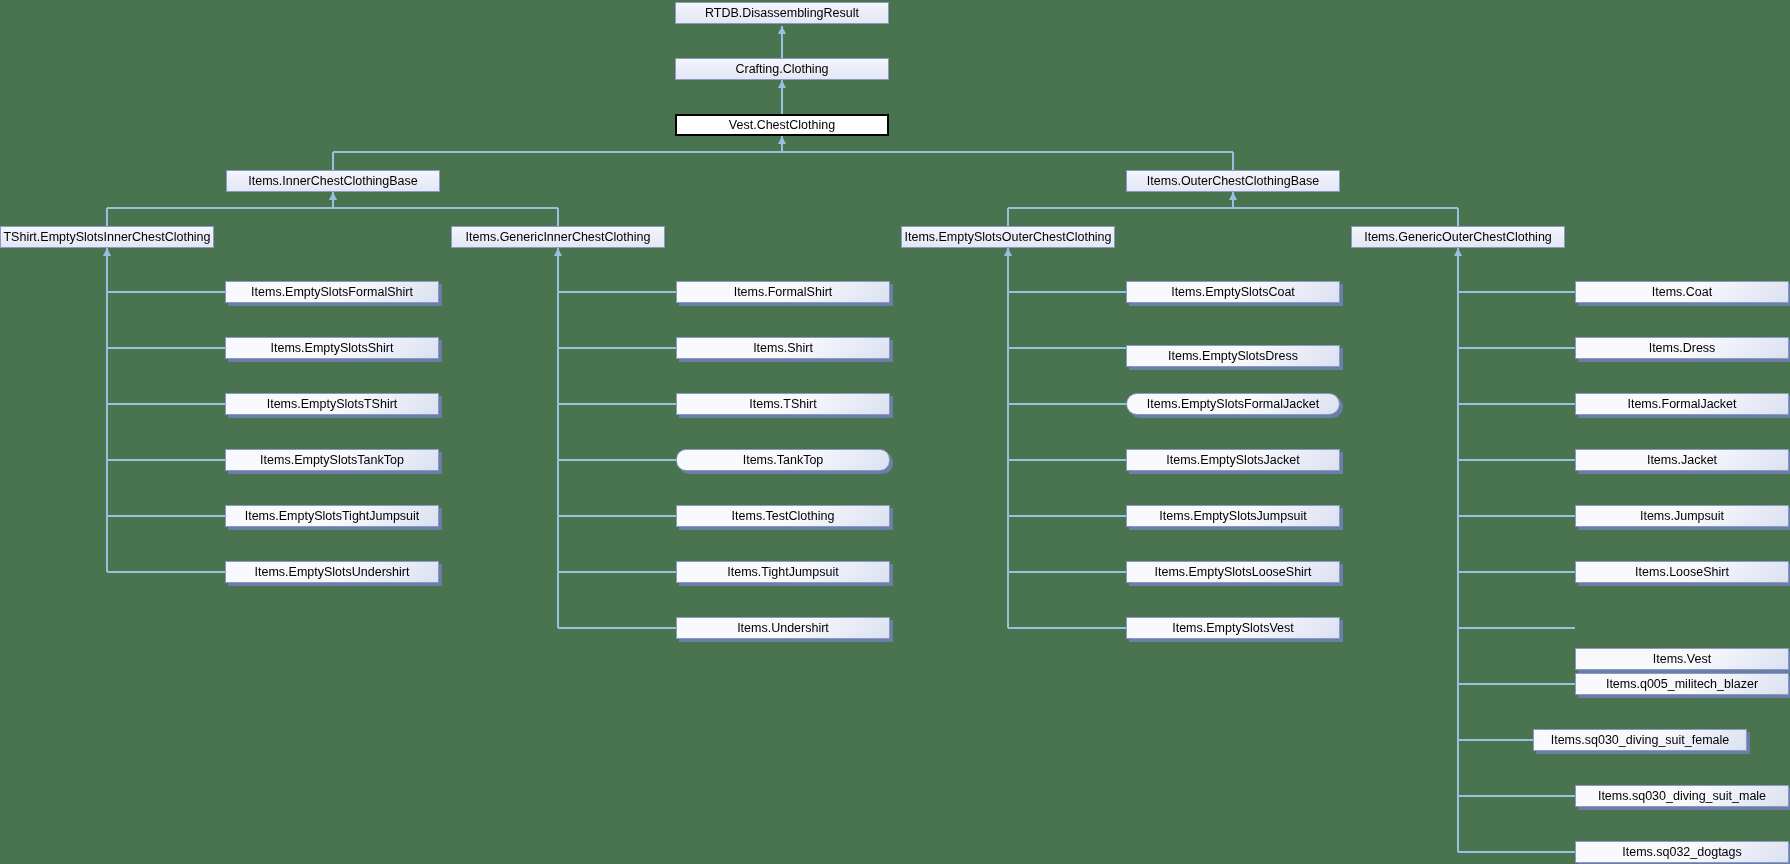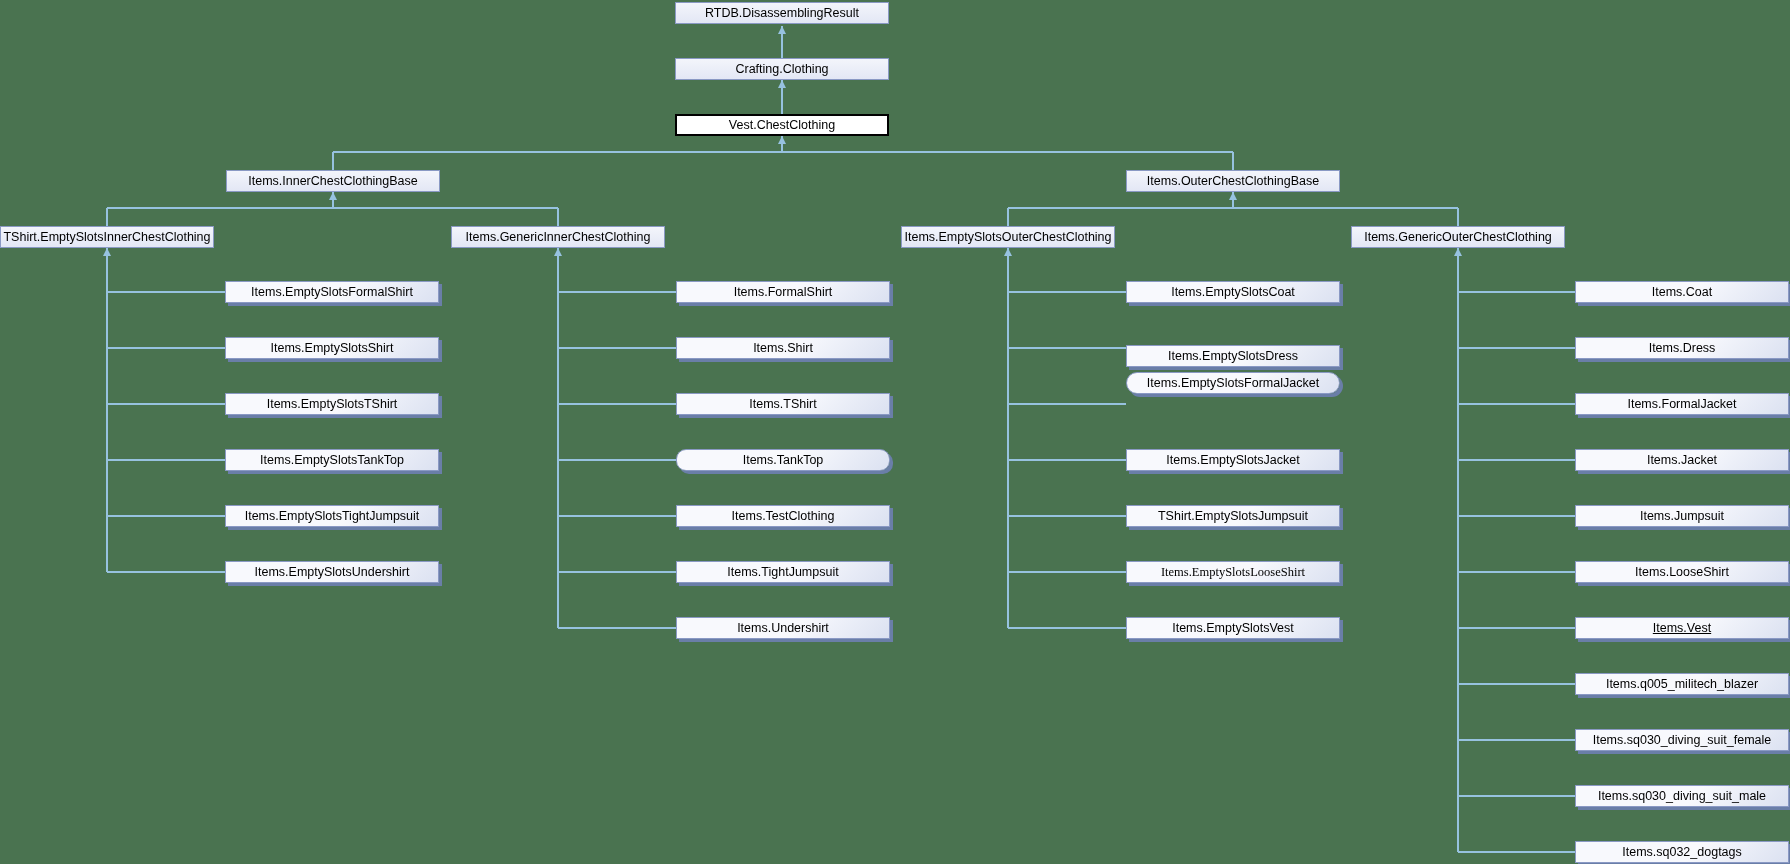--- a/index.html
+++ b/index.html
@@ -99,48 +99,48 @@
     <div class="line h" style="left: 1008px; top: 207px; width: 450px;"></div>
     <div class="line v" style="left: 1007px; top: 208px; height: 18px;"></div>
     <div class="node" style="left: 901px; top: 226px;">Items.EmptySlotsOuterChestClothing</div>
     <div class="line v" style="left: 1007px; top: 248px; height: 380px;"></div>
     <div class="arrow" style="left: 1004px; top: 248px;"></div>
     <div class="line h" style="left: 1008px; top: 291px; width: 118px;"></div>
     <div class="node leaf" style="left: 1126px; top: 281px;">Items.EmptySlotsCoat</div>
     <div class="line h" style="left: 1008px; top: 347px; width: 118px;"></div>
     <div class="node leaf" style="left: 1126px; top: 337px; margin-top: 8px;">Items.EmptySlotsDress</div>
     <div class="line h" style="left: 1008px; top: 403px; width: 118px;"></div>
-    <div class="node leaf" style="left: 1126px; top: 372px; border-radius: 11px;">Items.EmptySlotsFormalJacket</div>
+    <div class="node leaf" style="left: 1126px; top: 393px; border-radius: 11px;">Items.EmptySlotsFormalJacket</div>
     <div class="line h" style="left: 1008px; top: 459px; width: 118px;"></div>
     <div class="node leaf" style="left: 1126px; top: 449px;">Items.EmptySlotsJacket</div>
     <div class="line h" style="left: 1008px; top: 515px; width: 118px;"></div>
-    <div class="node leaf" style="left: 1126px; top: 505px;">TShirt.EmptySlotsJumpsuit</div>
+    <div class="node leaf" style="left: 1126px; top: 505px;">Items.EmptySlotsJumpsuit</div>
     <div class="line h" style="left: 1008px; top: 571px; width: 118px;"></div>
-    <div class="node leaf" style="left: 1126px; top: 561px; font-family: Liberation Serif, serif;">Items.EmptySlotsLooseShirt</div>
+    <div class="node leaf" style="left: 1126px; top: 561px;">Items.EmptySlotsLooseShirt</div>
     <div class="line h" style="left: 1008px; top: 627px; width: 118px;"></div>
     <div class="node leaf" style="left: 1126px; top: 617px;">Items.EmptySlotsVest</div>
     <div class="line v" style="left: 1457px; top: 208px; height: 18px;"></div>
     <div class="node" style="left: 1351px; top: 226px;">Items.GenericOuterChestClothing</div>
     <div class="line v" style="left: 1457px; top: 248px; height: 604px;"></div>
     <div class="arrow" style="left: 1454px; top: 248px;"></div>
     <div class="line h" style="left: 1458px; top: 291px; width: 117px;"></div>
     <div class="node leaf" style="left: 1575px; top: 281px;">Items.Coat</div>
     <div class="line h" style="left: 1458px; top: 347px; width: 117px;"></div>
     <div class="node leaf" style="left: 1575px; top: 337px;">Items.Dress</div>
     <div class="line h" style="left: 1458px; top: 403px; width: 117px;"></div>
     <div class="node leaf" style="left: 1575px; top: 393px;">Items.FormalJacket</div>
     <div class="line h" style="left: 1458px; top: 459px; width: 117px;"></div>
     <div class="node leaf" style="left: 1575px; top: 449px;">Items.Jacket</div>
     <div class="line h" style="left: 1458px; top: 515px; width: 117px;"></div>
     <div class="node leaf" style="left: 1575px; top: 505px;">Items.Jumpsuit</div>
     <div class="line h" style="left: 1458px; top: 571px; width: 117px;"></div>
     <div class="node leaf" style="left: 1575px; top: 561px;">Items.LooseShirt</div>
     <div class="line h" style="left: 1458px; top: 627px; width: 117px;"></div>
-    <div class="node leaf" style="left: 1575px; top: 617px; text-decoration: underline;">Items.Vest</div>
+    <div class="node leaf" style="left: 1575px; top: 648px;">Items.Vest</div>
     <div class="line h" style="left: 1458px; top: 683px; width: 117px;"></div>
     <div class="node leaf" style="left: 1575px; top: 673px;">Items.q005_militech_blazer</div>
     <div class="line h" style="left: 1458px; top: 739px; width: 117px;"></div>
-    <div class="node leaf" style="left: 1575px; top: 729px; text-align: center;">Items.sq030_diving_suit_female</div>
+    <div class="node leaf" style="left: 1533px; top: 729px; text-align: center;">Items.sq030_diving_suit_female</div>
     <div class="line h" style="left: 1458px; top: 795px; width: 117px;"></div>
     <div class="node leaf" style="left: 1575px; top: 785px;">Items.sq030_diving_suit_male</div>
     <div class="line h" style="left: 1458px; top: 851px; width: 117px;"></div>
     <div class="node leaf" style="left: 1575px; top: 841px;">Items.sq032_dogtags</div>
   </div>
 
 </body></html>

